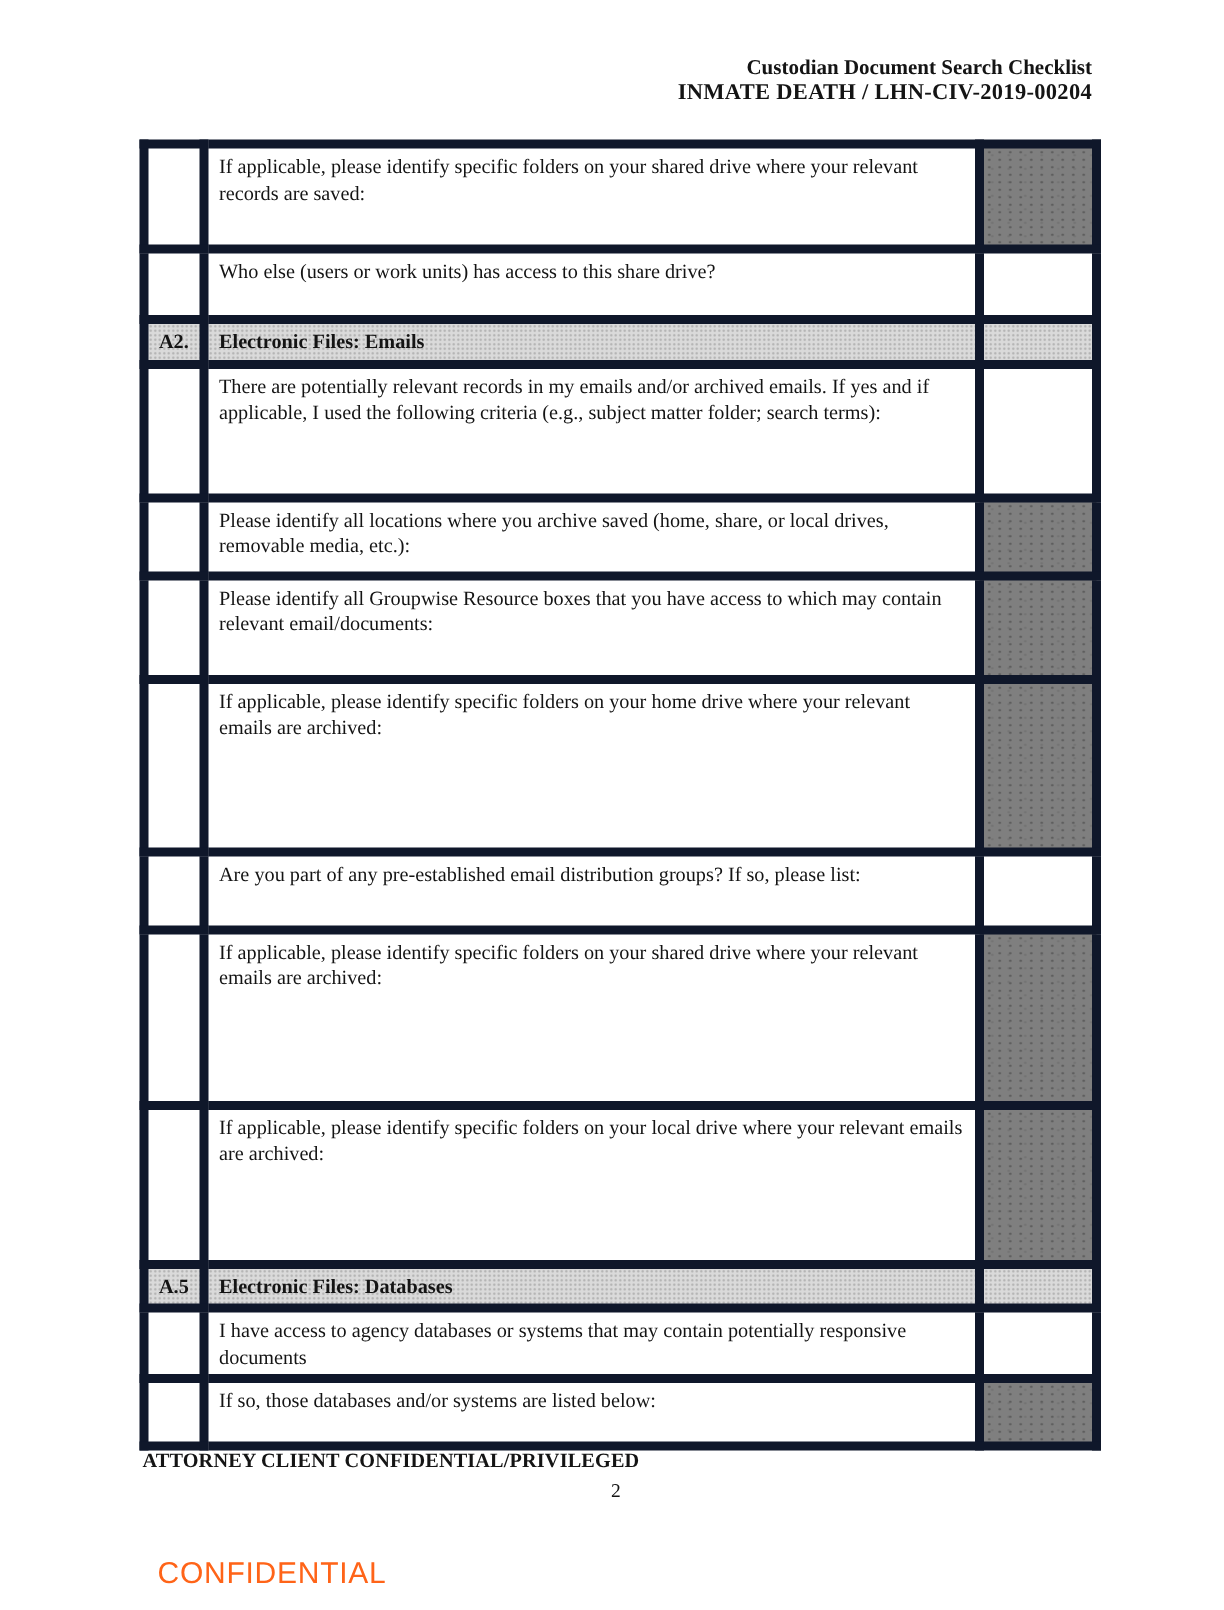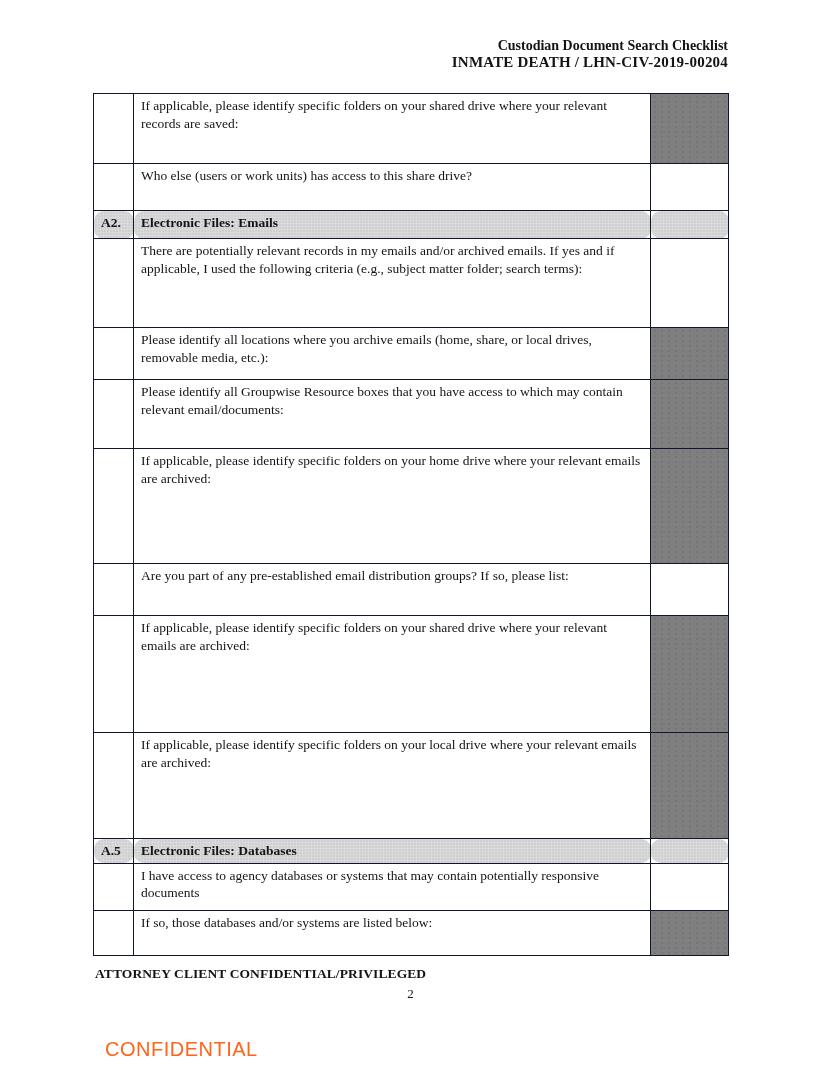--- a/index.html
+++ b/index.html
@@ -28,21 +28,21 @@
   
   table.checklist {
     position: absolute;
     left: 93px;
     top: 93px;
     width: 635px;
     border-collapse: collapse;
     table-layout: fixed;
   }
   table.checklist td {
-    border: 1px solid #0f172a;
+    border: 6px solid #0f172a;
     vertical-align: top;
     padding: 3px 8px 3px 7px;
     font-size: 13.5px;
     line-height: 1.3;
   }
   td.label-cell {
     font-weight: bold;
     padding-left: 6px;
     padding-right: 2px;
   }
@@ -135,21 +135,21 @@
         <td class="q-cell">Electronic Files: Emails</td>
         <td class="answer-cell"></td>
       </tr>
       <tr style="height:89px">
         <td class="label-cell"></td>
         <td class="q-cell">There are potentially relevant records in my emails and/or archived emails.  If yes and if applicable, I used the following criteria (e.g., subject matter folder; search terms):</td>
         <td class="answer-cell"></td>
       </tr>
       <tr style="height:52px">
         <td class="label-cell"></td>
-        <td class="q-cell">Please identify all locations where you archive emails (home, share, or local drives, removable media, etc.):</td>
+        <td class="q-cell">Please identify all locations where you archive saved (home, share, or local drives, removable media, etc.):</td>
         <td class="answer-cell redacted"></td>
       </tr>
       <tr style="height:69px">
         <td class="label-cell"></td>
         <td class="q-cell">Please identify all Groupwise Resource boxes that you have access to which may contain relevant email/documents:</td>
         <td class="answer-cell redacted"></td>
       </tr>
       <tr style="height:115px">
         <td class="label-cell"></td>
         <td class="q-cell">If applicable, please identify specific folders on your home drive where your relevant emails are archived:</td>

